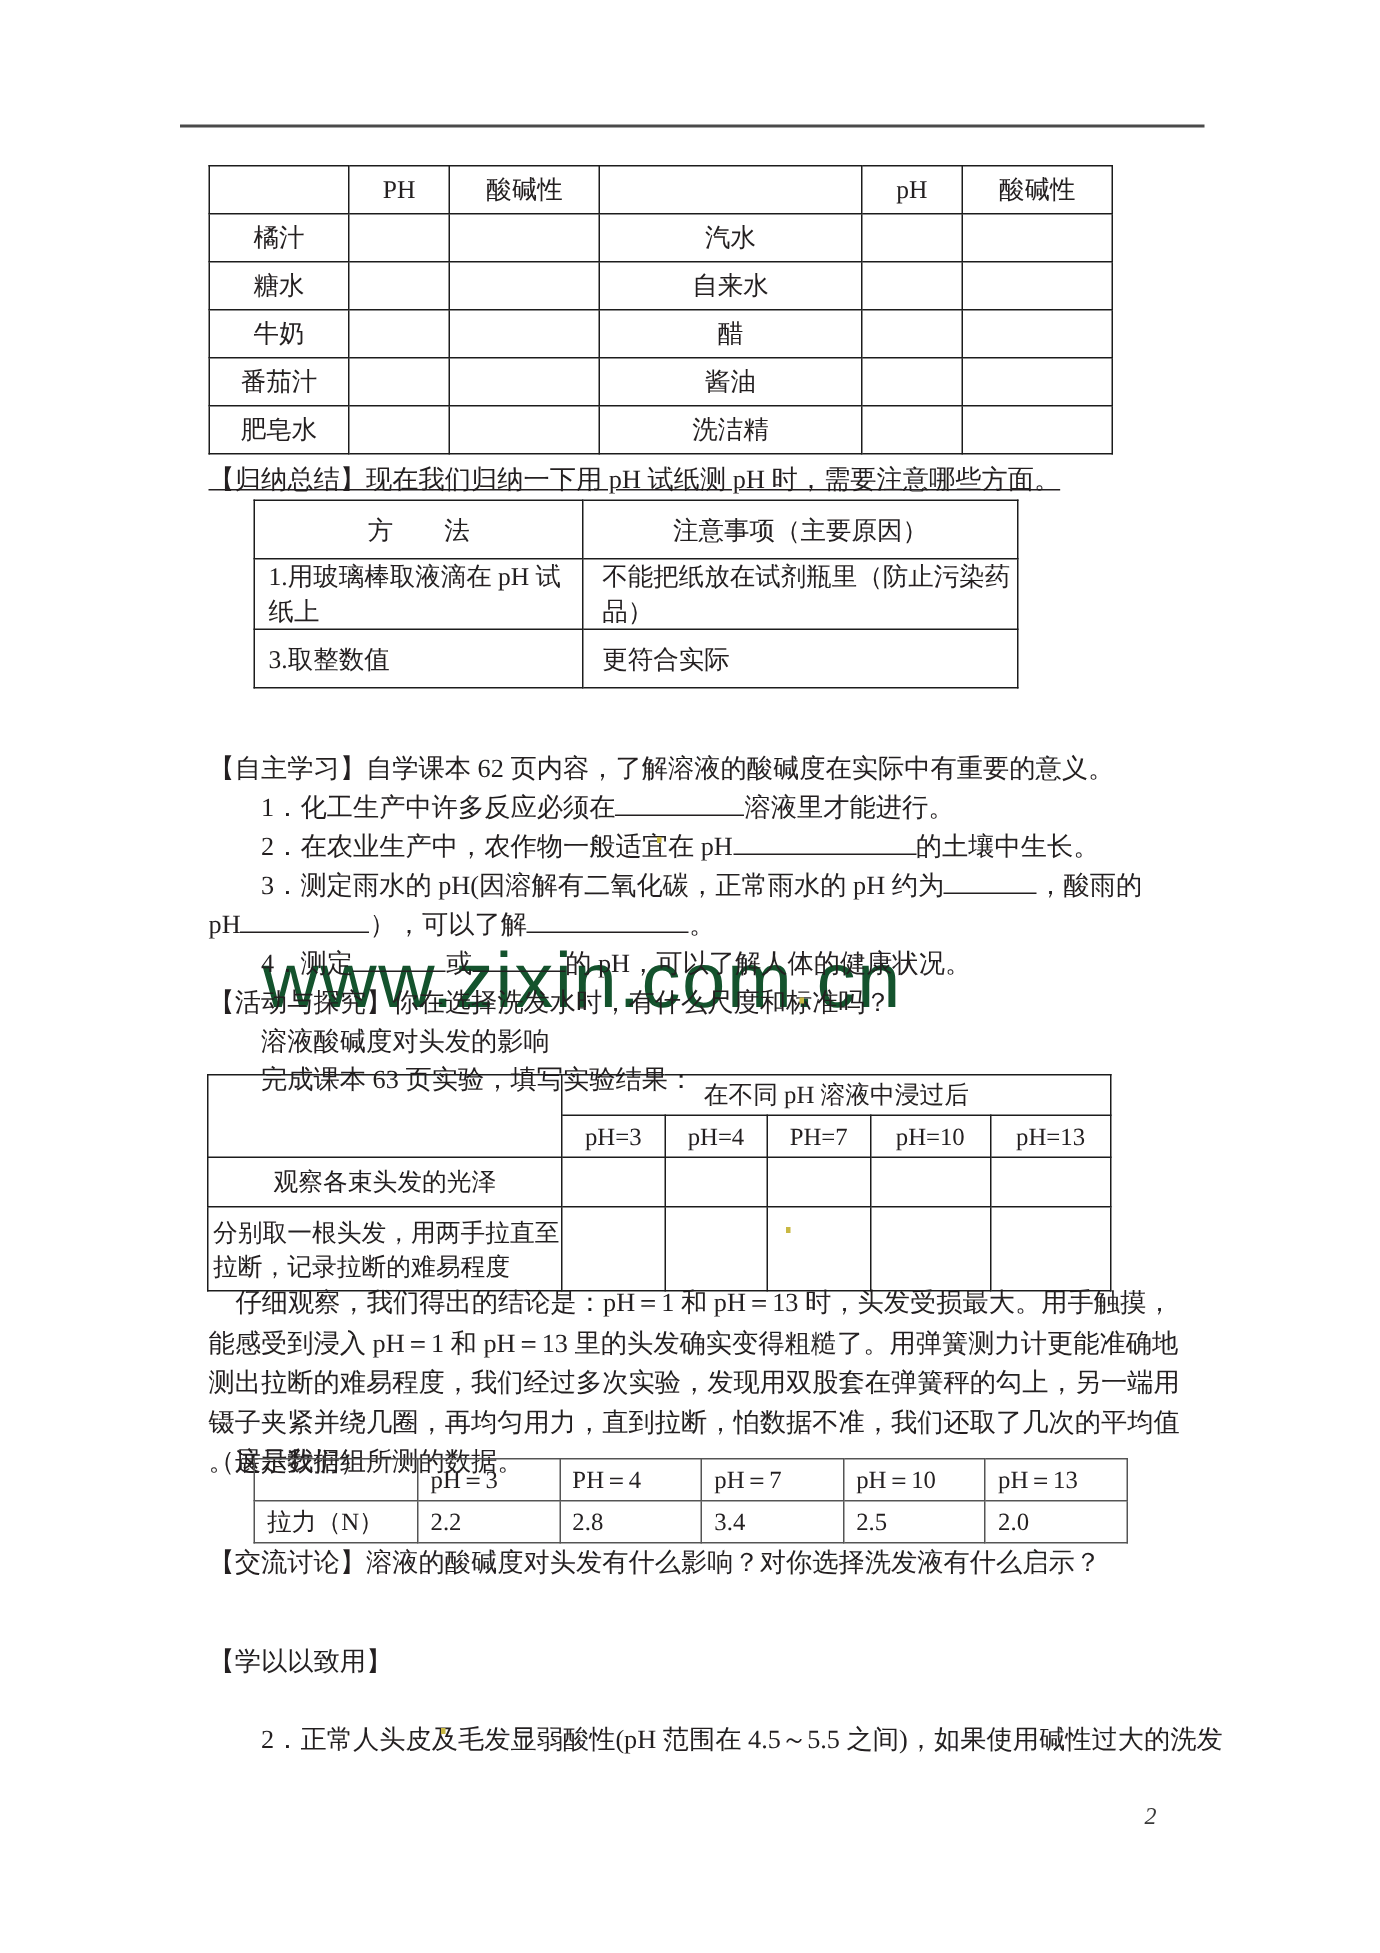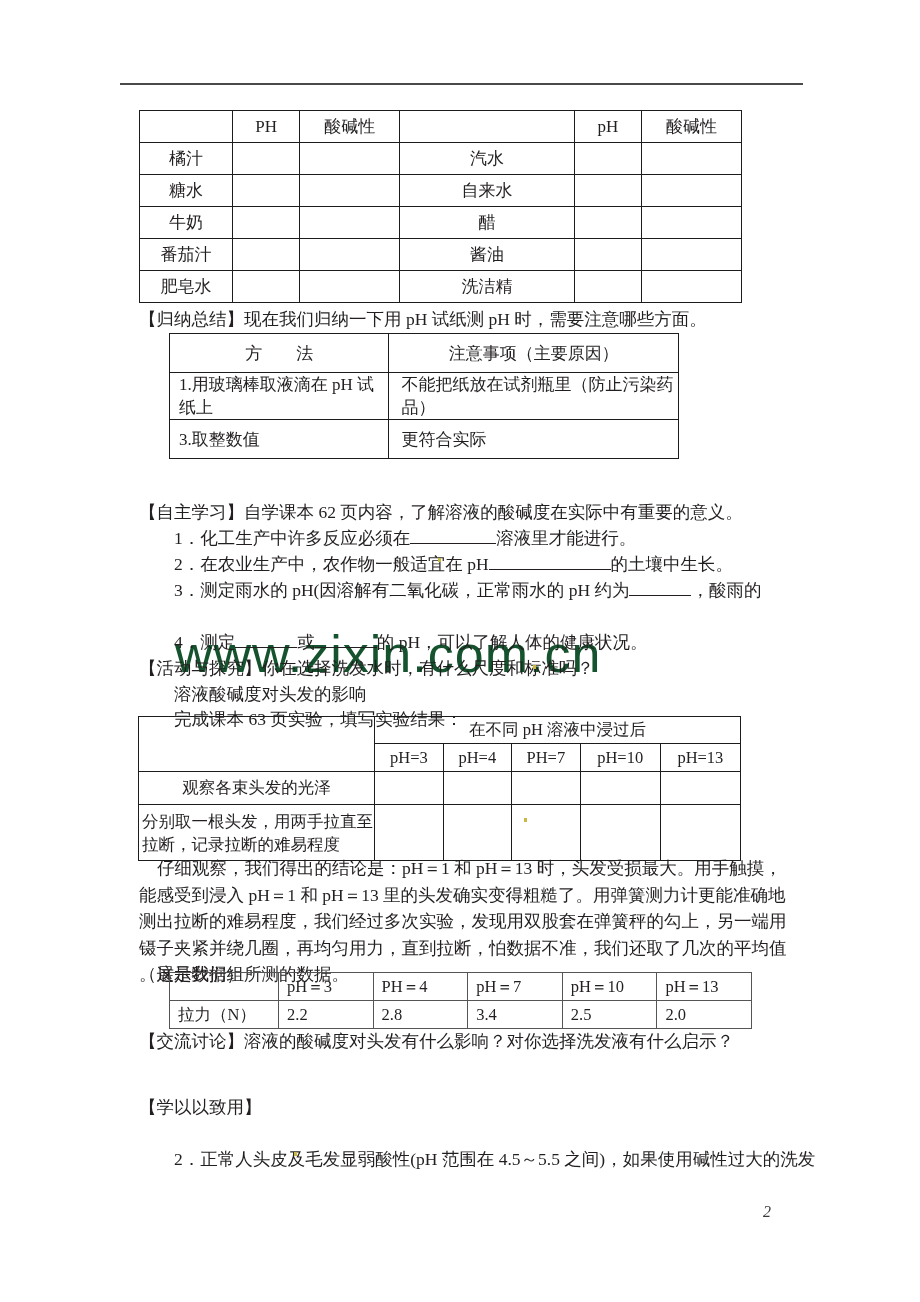--- a/index.html
+++ b/index.html
@@ -246,21 +246,21 @@
       <td>肥皂水</td>
       <td></td>
       <td></td>
       <td>洗洁精</td>
       <td></td>
       <td></td>
     </tr>
   </tbody>
     </table>
 
-  <div class="para layer" style="left:139px; top:307px;">【归纳总结】现在我们归纳一下用 pH 试纸测 pH 时，需要注意哪些方面。</div>
+  <div class="para layer" style="left:139px; top:307px;text-decoration:underline;">【归纳总结】现在我们归纳一下用 pH 试纸测 pH 时，需要注意哪些方面。</div>
 
   <table class="t2 layer">
     <tbody>
         <tr>
       <td class="col-a ctr">方　　法</td>
       <td class="col-b ctr">注意事项（主要原因）</td>
     </tr>
     <tr>
       <td class="pad">1.用玻璃棒取液滴在 pH 试纸上</td>
       <td class="pad-r">不能把纸放在试剂瓶里（防止污染药品）</td>
@@ -279,20 +279,23 @@
   </div>
 
   <div class="para layer" style="left:174px; top:552px;">
     <span>2．在农业生产中，农作物一般适宜在 pH</span><span class="blank b-xxl"></span><span>的土壤中生长。</span>
   </div>
 
   <div class="para layer" style="left:174px; top:578px;">
     <span>3．测定雨水的 pH(因溶解有二氧化碳，正常雨水的 pH 约为</span><span class="blank b-md"></span><span>，酸雨的</span>
   </div>
 
+  <div class="para layer" style="left:139px; top:604px;">
+    <span>pH</span><span class="blank b-lg"></span><span>），可以了解</span><span class="blank b-xl"></span><span>。</span>
+  </div>
 
   <div class="para layer" style="left:174px; top:630px;">
     <span>4．测定</span><span class="blank b-md"></span><span>或</span><span class="blank b-md"></span><span>的 pH，可以了解人体的健康状况。</span>
   </div>
 
   <div class="para layer" style="left:139px; top:656px;">【活动与探究】你在选择洗发水时，有什么尺度和标准吗？</div>
   <div class="para layer" style="left:174px; top:682px;">溶液酸碱度对头发的影响</div>
   <div class="para layer" style="left:174px; top:707px;">完成课本 63 页实验，填写实验结果：</div>
 
   <table class="t3 layer">

